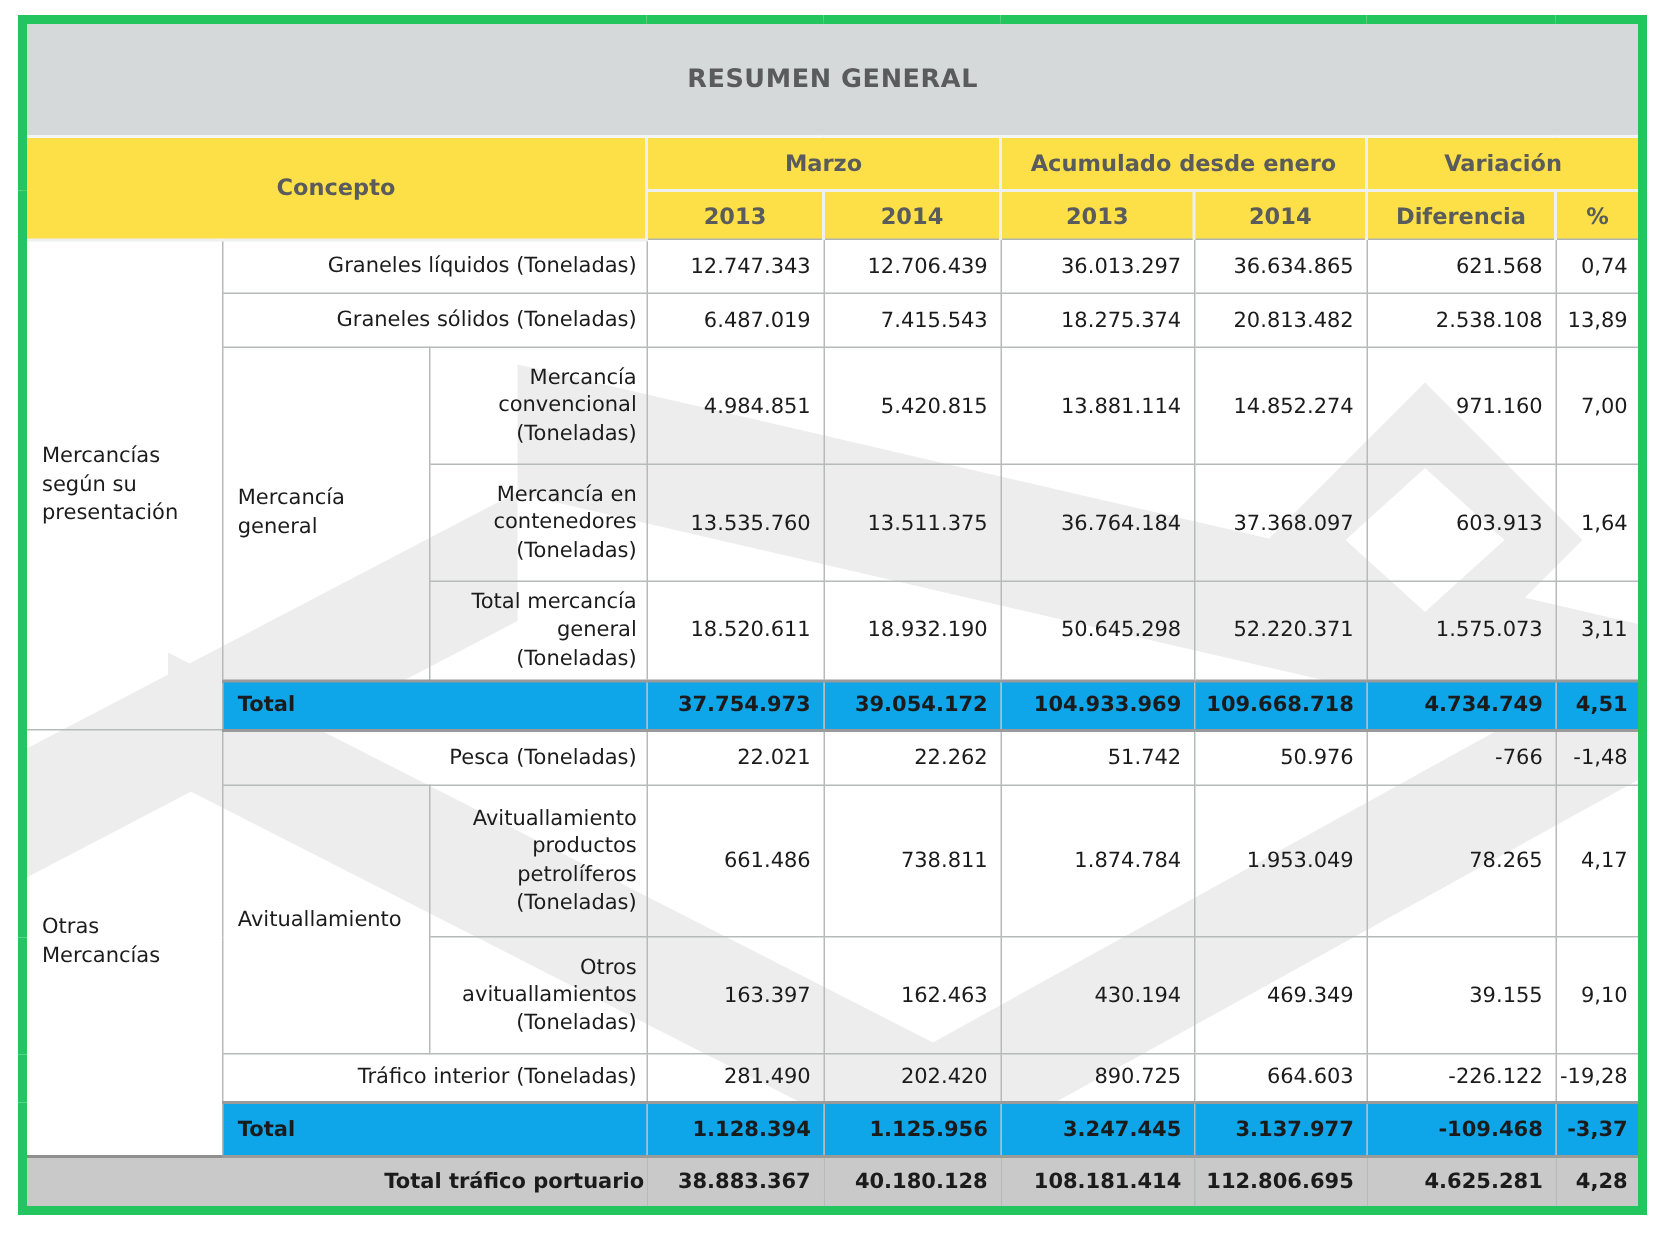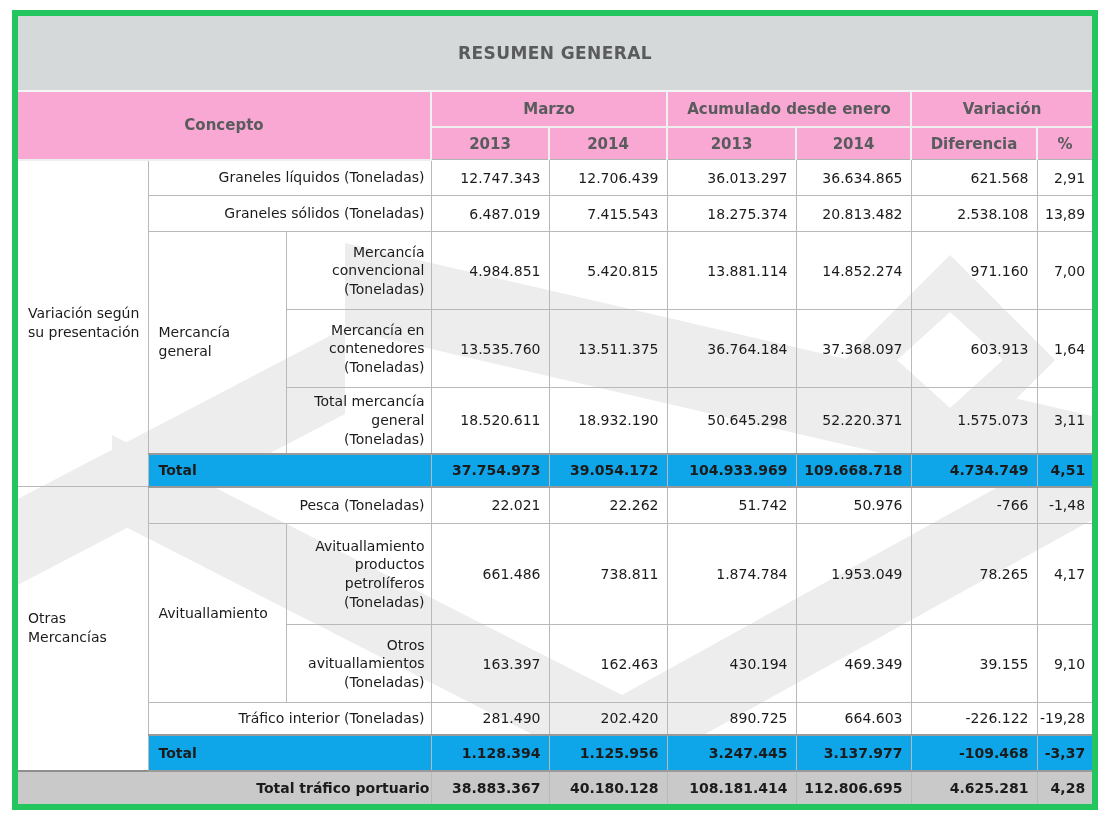--- a/index.html
+++ b/index.html
@@ -7,21 +7,21 @@
   .sheet{position:relative;width:1080px;padding:10px 12px 15px 12px;}
   .watermark{position:absolute;left:12px;top:10px;z-index:0;pointer-events:none;}
   table.rg{position:relative;z-index:1;width:1080px;border-collapse:collapse;table-layout:fixed;
            background:transparent;font-size:14px;color:#1b1b1b;border:6px solid #22c55e;}
   th,td{vertical-align:middle;word-wrap:break-word;}
   td{border:1px solid #b7baba;background:transparent;}
   
   tr.title-row th{height:72px;background:#d6d9d9;color:#595b5c;font-size:17px;font-weight:bold;
                   letter-spacing:.4px;text-align:center;border:1px solid #c6c9c9;border-bottom:2px solid #f4f6f6;}
   
-  thead tr.hr1 th,thead tr.hr2 th{background:#f9a8d4;color:#595b5c;font-weight:bold;font-size:15px;
+  thead tr.hr1 th,thead tr.hr2 th{background:#fde047;color:#595b5c;font-weight:bold;font-size:15px;
                   text-align:center;border:2px solid #eef0f0;}
   thead tr.hr1 th{height:32px;}
   thead tr.hr2 th{height:29px;border-bottom:1px solid #b0b3b3;}
   thead th.hc{border-right:2px solid #eef0f0;}
   
   td.num{text-align:right;padding:4px 8px 4px 2px;}
   td.pct{padding-right:7px;}
   td.concept{text-align:right;padding:4px 6px 4px 10px;line-height:1.33;}
   td.group{text-align:left;padding:4px 4px 4px 10px;line-height:1.35;}
   
@@ -74,28 +74,28 @@
         <th>2013</th>
         <th>2014</th>
         <th>2013</th>
         <th>2014</th>
         <th>Diferencia</th>
         <th>%</th>
       </tr>
     </thead>
     <tbody>
       <tr class="rh36">
-        <td class="group" rowspan="6">Variación según su presentación</td>
+        <td class="group" rowspan="6">Mercancías según su presentación</td>
         <td class="concept" colspan="2">Graneles líquidos (Toneladas)</td>
         <td class="num">12.747.343</td>
         <td class="num">12.706.439</td>
         <td class="num">36.013.297</td>
         <td class="num">36.634.865</td>
         <td class="num">621.568</td>
-        <td class="num pct">2,91</td>
+        <td class="num pct">0,74</td>
       </tr>
       <tr class="rh36">
         <td class="concept" colspan="2">Graneles sólidos (Toneladas)</td>
         <td class="num">6.487.019</td>
         <td class="num">7.415.543</td>
         <td class="num">18.275.374</td>
         <td class="num">20.813.482</td>
         <td class="num">2.538.108</td>
         <td class="num pct">13,89</td>
       </tr>

